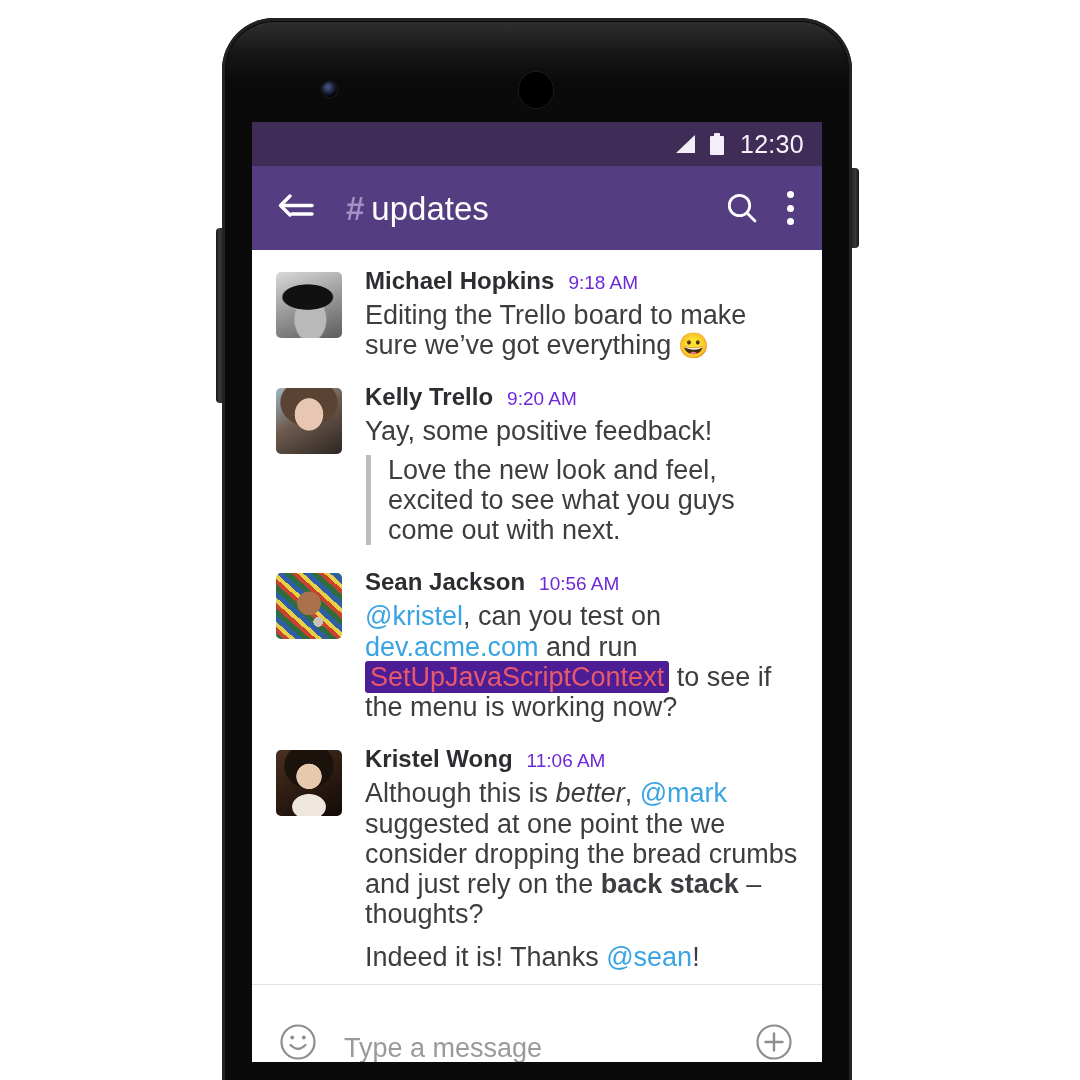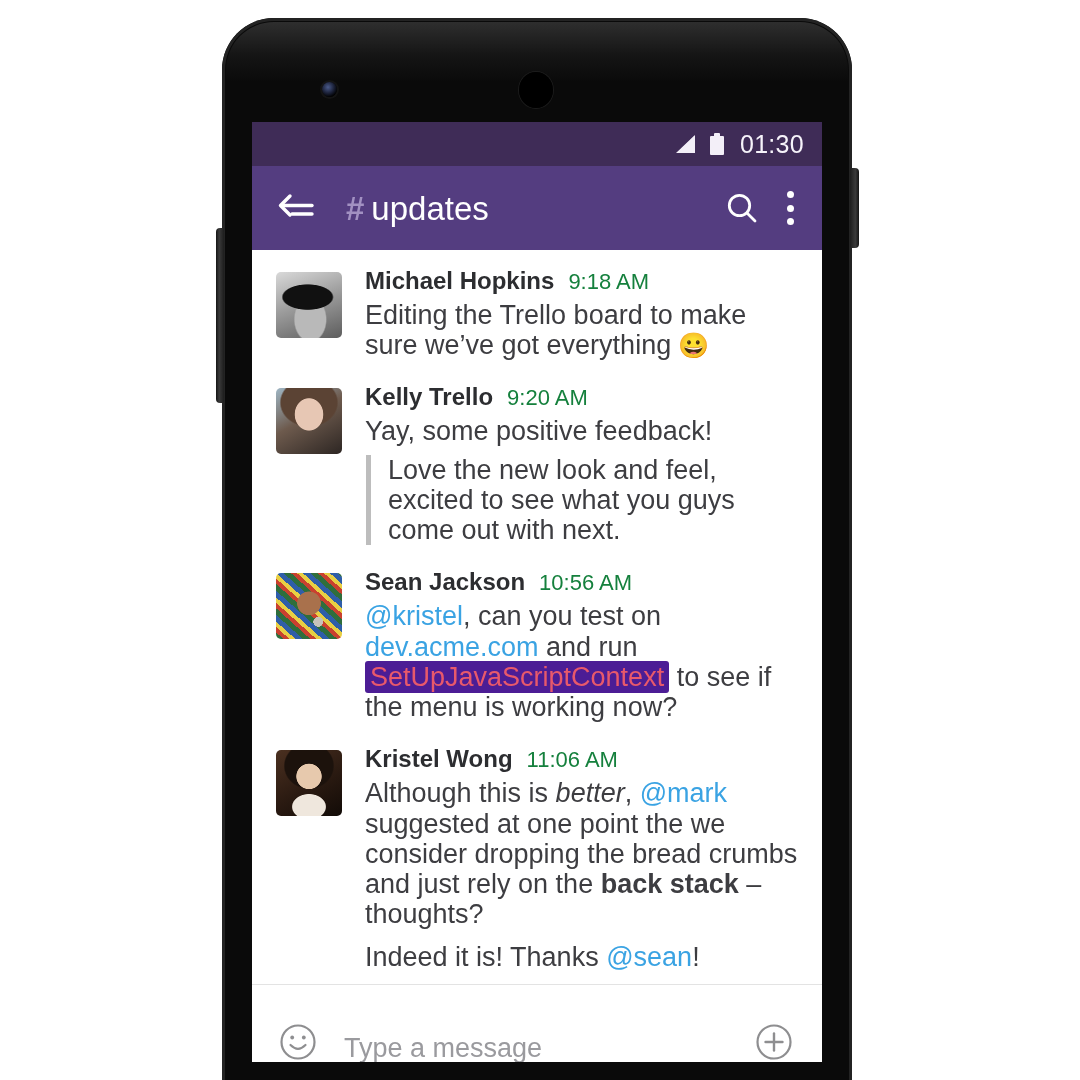--- a/index.html
+++ b/index.html
@@ -253,22 +253,22 @@
     margin-bottom: 4px;
   }
   .author {
     font-size: 24px;
     font-weight: bold;
     color: #2c2d30;
     margin-right: 14px;
     line-height: 1.25;
   }
   .time {
-    font-size: 22px;
-    color: #15803d;
+    font-size: 19px;
+    color: #6d28d9;
     line-height: 1.25;
   }
   .text {
     font-size: 27px;
     color: #3d3d41;
     line-height: 1.12;
   }
   .text + .text { margin-top: 12px; }
   .mention { color: #3aa3e3; }
   .link { color: #3aa3e3; }
@@ -334,21 +334,21 @@
         <svg class="sb-signal" viewBox="0 0 24 20">
           <polygon points="22,1 22,19 3,19" fill="#f3eff8"></polygon>
           <polygon points="2.2,19 2.2,17.6 20.6,17.6 20.6,19" fill="#3f2c57" opacity="0"></polygon>
           <polygon points="21,2.2 21,18 5,18" fill="#f3eff8"></polygon>
           <path d="M1 19 L12 19 L1 8 Z" fill="#b3a5c9" opacity="0"></path>
         </svg>
         <div class="sb-battery">
           <div class="cap"></div>
           <div class="body"></div>
         </div>
-        <div class="sb-time">01:30</div>
+        <div class="sb-time">12:30</div>
       </div>
 
       <div class="appbar">
         <svg class="back-icon" viewBox="0 0 42 32">
           <path d="M14 4 L4.5 13.5 L14 23" stroke="#ffffff" stroke-width="3.4" fill="none" stroke-linecap="round" stroke-linejoin="round"></path>
           <line x1="6" y1="13.5" x2="36" y2="13.5" stroke="#ffffff" stroke-width="3.4" stroke-linecap="round"></line>
           <line x1="16" y1="22" x2="36" y2="22" stroke="#ffffff" stroke-width="3.4" stroke-linecap="round"></line>
         </svg>
         <div class="channel-title">
           <span class="hash">#</span>

